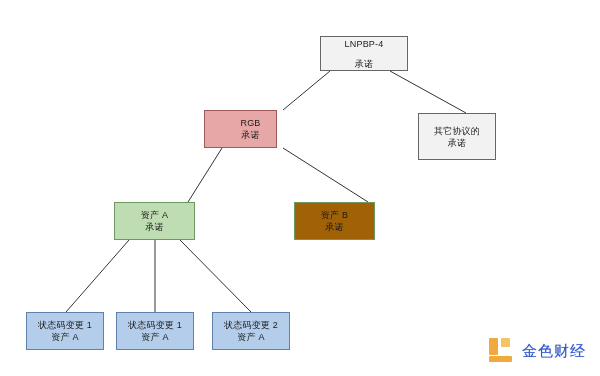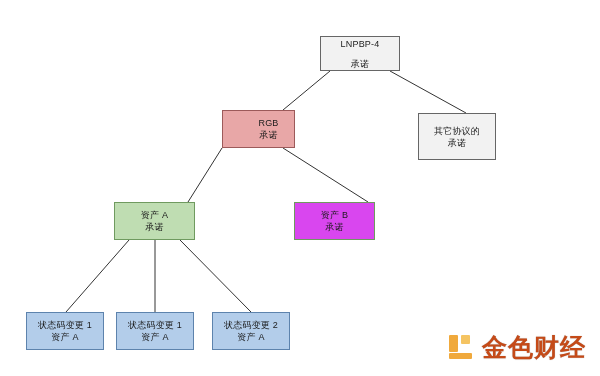--- a/index.html
+++ b/index.html
@@ -82,23 +82,23 @@
   .mark-bar {
     position: absolute;
     left: 0;
     bottom: 2px;
     width: 23px;
     height: 6px;
     background: #f0a93c;
     border-radius: 1px;
   }
   #watermark-text {
-    font-size: 25px;
-    font-weight: bold;
-    color: #c2410c;
+    font-size: 15px;
+    font-weight: normal;
+    color: #1d4ed8;
     text-shadow: 0 0 1px rgba(150,150,150,0.85);
     letter-spacing: 1px;
     opacity: 0.95;
   }
 </style>
 </head>
 <body>
 
 <div id="diagram">
 
@@ -106,37 +106,37 @@
       <line x1="330" y1="71" x2="283" y2="110" stroke="#333333" stroke-width="1"></line>
       <line x1="390" y1="71" x2="466" y2="113" stroke="#333333" stroke-width="1"></line>
       <line x1="222" y1="148" x2="188" y2="202" stroke="#333333" stroke-width="1"></line>
       <line x1="283" y1="148" x2="368" y2="202" stroke="#333333" stroke-width="1"></line>
       <line x1="129" y1="240" x2="66" y2="312" stroke="#333333" stroke-width="1"></line>
       <line x1="155" y1="240" x2="155" y2="312" stroke="#333333" stroke-width="1"></line>
       <line x1="180" y1="240" x2="251" y2="312" stroke="#333333" stroke-width="1"></line>
     </svg>
 
   <div id="node-layer">
-      <div class="node" style="left: 320px; top: 36px; width: 80px; height: 35px; background: rgb(242, 242, 242); border-color: rgb(102, 102, 102); gap: 8px;">
+      <div class="node" style="left: 320px; top: 36px; width: 88px; height: 35px; background: rgb(242, 242, 242); border-color: rgb(102, 102, 102); gap: 8px;">
         <span class="line1">LNPBP-4</span>
         <span class="line2">承诺</span>
       </div>
-      <div class="node" style="left: 222px; top: 110px; width: 73px; height: 38px; background: rgb(232, 167, 167); border-color: rgb(156, 90, 90); padding-left: 20px;">
+      <div class="node" style="left: 204px; top: 110px; width: 73px; height: 38px; background: rgb(232, 167, 167); border-color: rgb(156, 90, 90); padding-left: 20px;">
         <span class="line1">RGB</span>
         <span class="line2">承诺</span>
       </div>
       <div class="node" style="left: 418px; top: 113px; width: 78px; height: 47px; background: rgb(242, 242, 242); border-color: rgb(102, 102, 102);">
         <span class="line1">其它协议的</span>
         <span class="line2">承诺</span>
       </div>
       <div class="node" style="left: 114px; top: 202px; width: 81px; height: 38px; background: rgb(191, 221, 178); border-color: rgb(111, 154, 95);">
         <span class="line1">资产 A</span>
         <span class="line2">承诺</span>
       </div>
-      <div class="node" style="left: 294px; top: 202px; width: 81px; height: 38px; background: #d946ef; border-color: rgb(111, 154, 95);">
+      <div class="node" style="left: 294px; top: 202px; width: 81px; height: 38px; background: #a16207; border-color: rgb(111, 154, 95);">
         <span class="line1">资产 B</span>
         <span class="line2">承诺</span>
       </div>
       <div class="node" style="left: 26px; top: 312px; width: 78px; height: 38px; background: rgb(179, 205, 234); border-color: rgb(93, 131, 173);">
         <span class="line1">状态码变更 1</span>
         <span class="line2">资产 A</span>
       </div>
       <div class="node" style="left: 116px; top: 312px; width: 78px; height: 38px; background: rgb(179, 205, 234); border-color: rgb(93, 131, 173);">
         <span class="line1">状态码变更 1</span>
         <span class="line2">资产 A</span>

